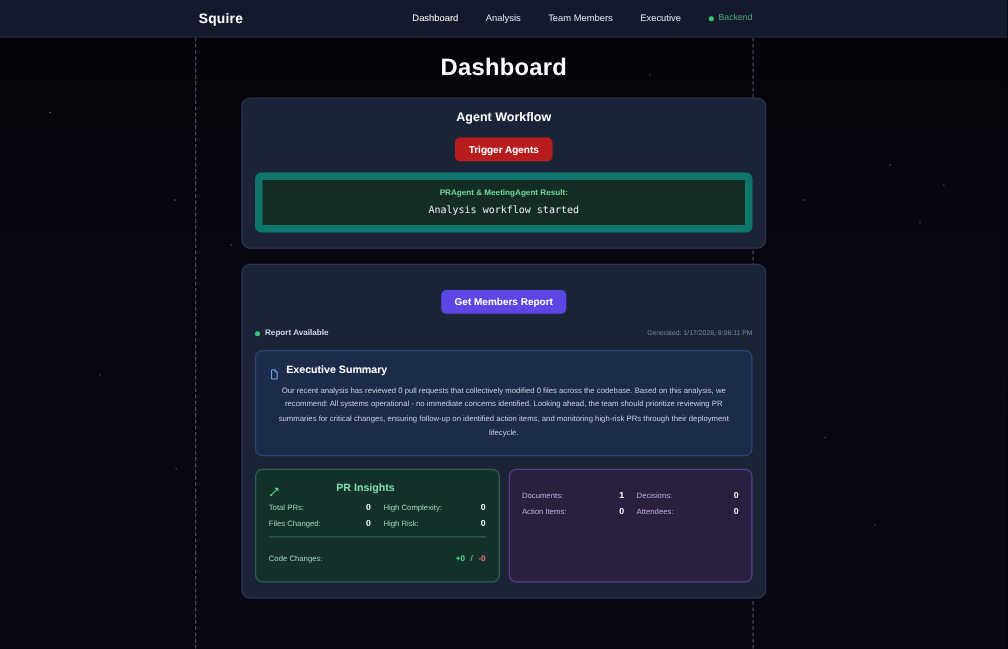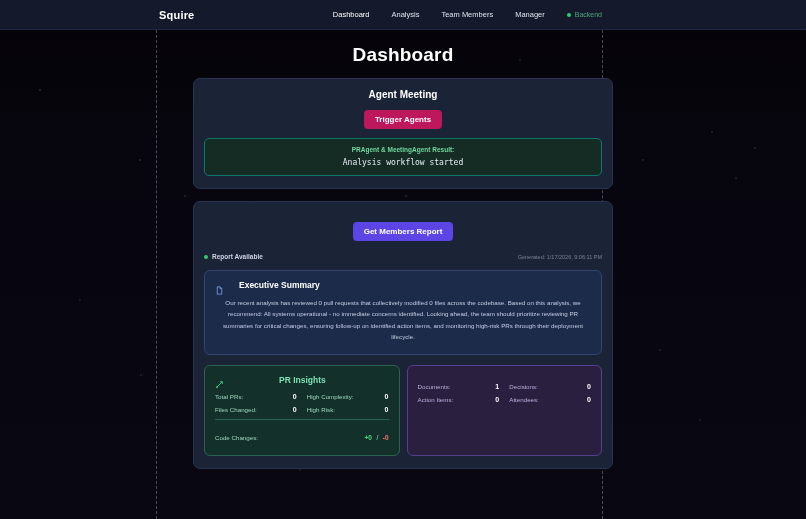--- a/index.html
+++ b/index.html
@@ -79,43 +79,43 @@
   }
   .card-title { text-align: center; font-size: 10px; font-weight: 700; color: #ffffff; }
 
   .btn {
     display: block; margin: 10px auto 0;
     border: none; border-radius: 4px;
     font-size: 8px; font-weight: 700; color: #fff;
     padding: 5px 11px; cursor: pointer;
     font-family: "Liberation Sans", sans-serif;
   }
-  .btn-blue { background: #be185d; }
+  .btn-blue { background: #b91c1c; }
   .btn-purple { background: #5b46e5; }
 
   .result-box { border-radius: 5px; margin-top: 9px; padding: 7px 8px 8px; text-align: center; }
-  .result-green { background: #152c24; border: 1px solid #0f766e; }
+  .result-green { background: #152c24; border: 6px solid #0f766e; }
   .result-purple { background: #2a1f44; border: 1px solid #5b3fa3; }
   .result-label { font-size: 6.5px; font-weight: 700; }
   .result-green .result-label { color: #6fd79f; }
   .result-purple .result-label { color: #b49ef0; }
   .result-value {
     font-family: "DejaVu Sans Mono", monospace;
     font-size: 8px; color: #e7ebf5; margin-top: 5px;
   }
 
   .report-meta { display: flex; justify-content: space-between; align-items: center; margin-top: 12px; }
   .report-status { display: flex; align-items: center; gap: 4px; font-size: 6.5px; font-weight: 700; color: #cdd3e2; }
   .report-gen { font-size: 5.5px; color: #7b8299; }
 
   
   .sec {
     border-radius: 6px; margin-top: 10px; padding: 9px 10px 11px;
   }
-  .sec-head { display: flex; align-items: center; gap: 15px; }
+  .sec-head { display: flex; align-items: center; gap: 5px; }
   .sec-title { font-size: 8.5px; font-weight: 700; }
   .ico { width: 9px; height: 9px; display: inline-block; flex: 0 0 auto; }
 
   .sec-exec { background: #1d2b4a; border: 1px solid #2f4673; }
   .sec-exec .sec-title { color: #ffffff; }
   .exec-body {
     font-size: 6.2px; line-height: 1.85; color: #c4cde0;
     text-align: center; margin: 7px 4px 0;
   }
 
@@ -146,36 +146,36 @@
 
   <div class="guide left"></div>
   <div class="guide right"></div>
 
   <div class="navbar">
     <div class="brand">Squire</div>
     <div class="nav-links">
       <span class="nav-link active">Dashboard</span>
       <span class="nav-link">Analysis</span>
       <span class="nav-link">Team Members</span>
-      <span class="nav-link">Manager</span>
+      <span class="nav-link">Executive</span>
       <span class="backend-status">
         <span class="dot"></span>
         <span class="backend-label">Backend</span>
       </span>
     </div>
   </div>
 
   <div class="page-head">
     <div class="page-title">Dashboard</div>
   </div>
 
   <div class="wrap">
 
     <div class="card">
-      <div class="card-title">Agent Meeting</div>
+      <div class="card-title">Agent Workflow</div>
       <button class="btn btn-blue">Trigger Agents</button>
 
       <div class="result-box result-green">
         <div class="result-label">PRAgent &amp; MeetingAgent Result:</div>
         <div class="result-value">Analysis workflow started</div>
       </div>
 
     </div>
 
     <div class="card">

